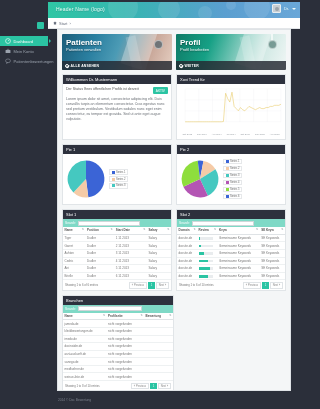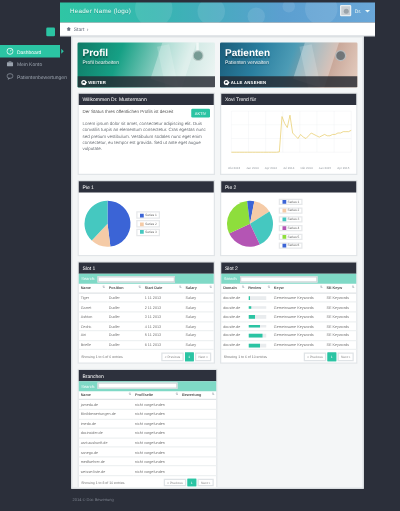--- a/index.html
+++ b/index.html
@@ -182,44 +182,44 @@
           </svg>
       </span>
       <span>Start</span>
       <span>›</span>
     </div>
 
     <div class="page">
       <div class="inner">
 
         <div class="cards">
+          <div class="card-img right">
+            <span class="shape1"></span>
+            <span class="shape2"></span>
+            <span class="shape3"></span>
+            <div class="c-title">Patienten</div>
+            <div class="c-sub">Patienten verwalten</div>
+            <div class="c-foot">
+              <span class="c-btn">
+                <i class="ring"></i>
+                <b>ALLE ANSEHEN</b>
+              </span>
+            </div>
+          </div>
           <div class="card-img left">
             <span class="shape1"></span>
             <span class="shape2"></span>
             <span class="shape4"></span>
             <span class="shape3"></span>
             <div class="c-title">Profil</div>
             <div class="c-sub">Profil bearbeiten</div>
             <div class="c-foot">
               <span class="c-btn">
                 <i class="ring"></i>
                 <b>WEITER</b>
-              </span>
-            </div>
-          </div>
-          <div class="card-img right">
-            <span class="shape1"></span>
-            <span class="shape2"></span>
-            <span class="shape3"></span>
-            <div class="c-title">Patienten</div>
-            <div class="c-sub">Patienten verwalten</div>
-            <div class="c-foot">
-              <span class="c-btn">
-                <i class="ring"></i>
-                <b>ALLE ANSEHEN</b>
               </span>
             </div>
           </div>
         </div>
 
         <div class="row">
           <div class="panel">
             <div class="panel-head">Willkommen  Dr. Mustermann</div>
             <div class="panel-body welc">
               <div class="welc-top">

